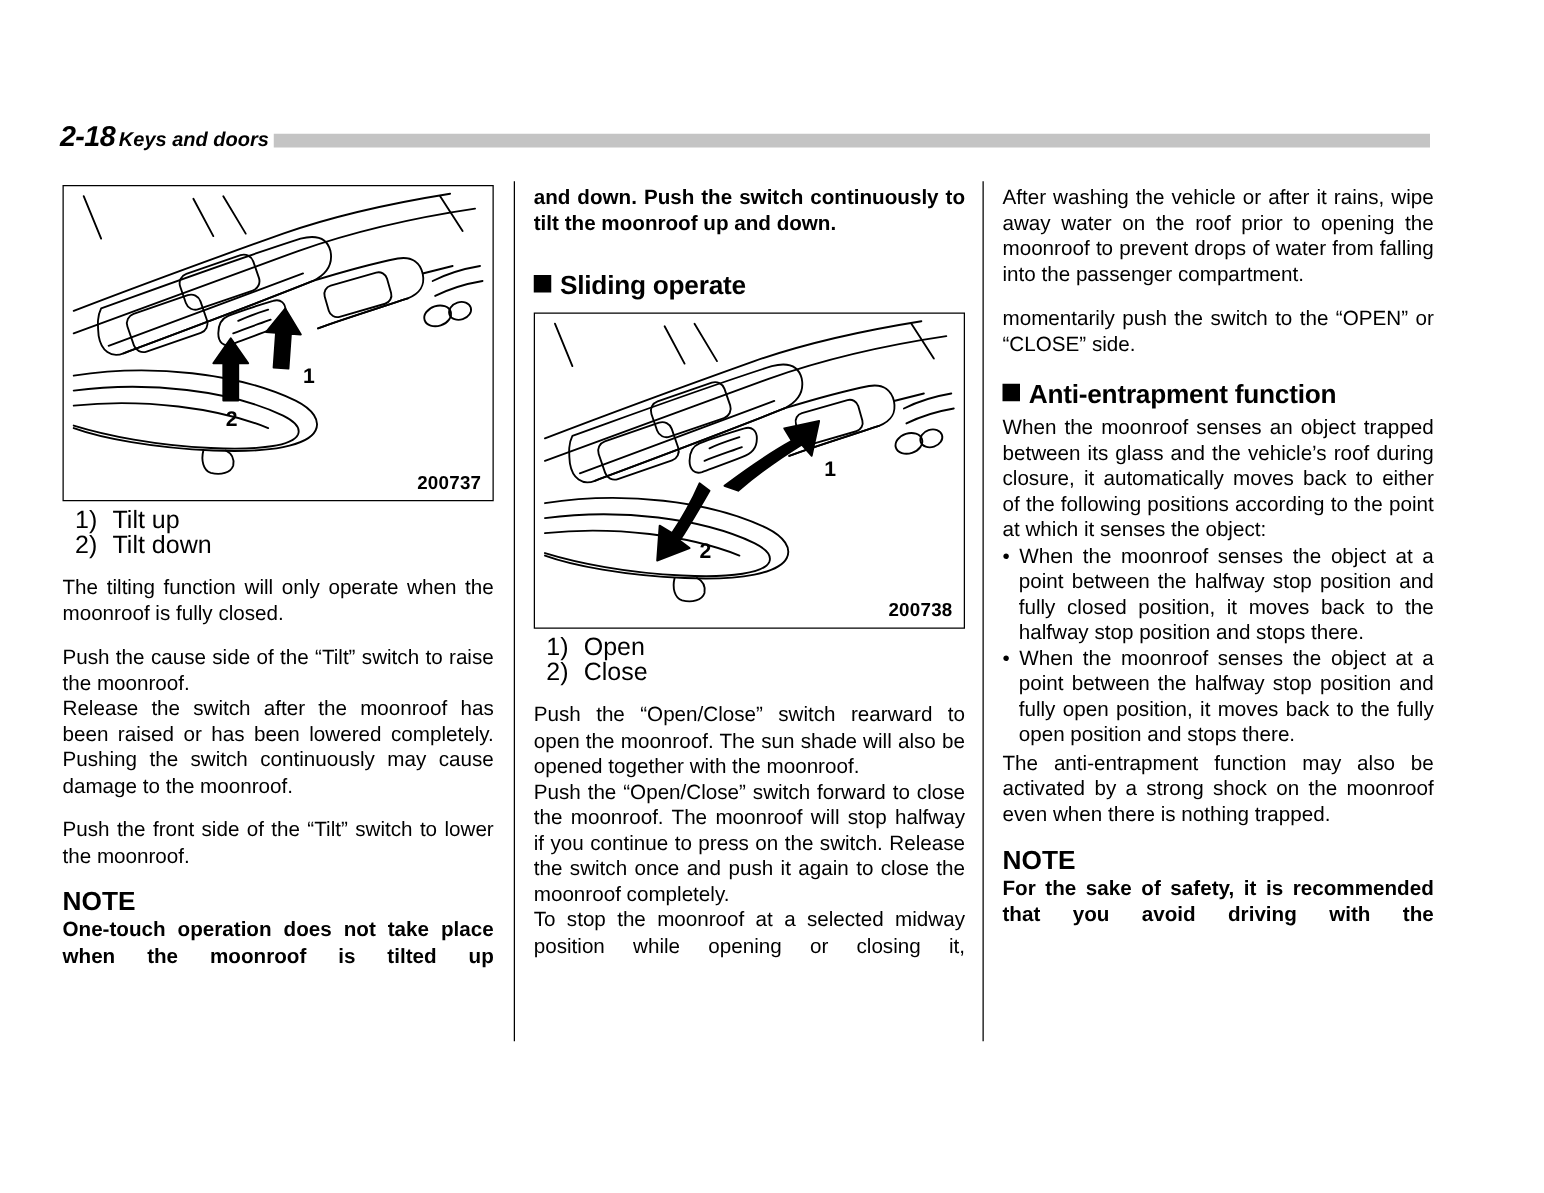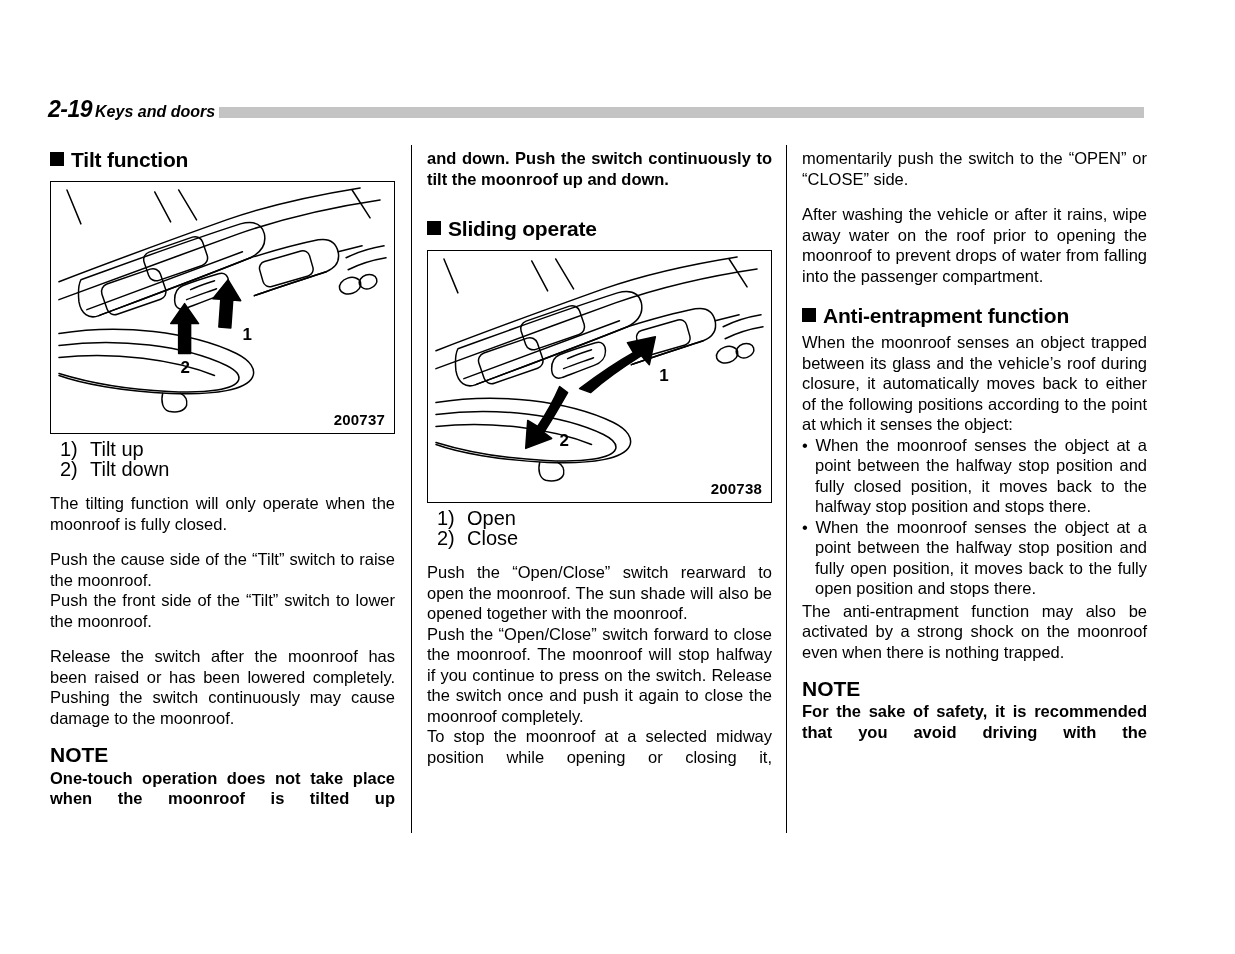--- a/index.html
+++ b/index.html
@@ -151,32 +151,29 @@
     font-weight: bold;
     letter-spacing: 0.2px;
   }
 </style>
 </head>
 <body>
 
 <div id="page-header">
   <div id="header-rule"></div>
   <div id="header-label">
-    <span class="hdr-page-no">2-19</span><span class="hdr-section">Keys and doors</span>
+    <span class="hdr-page-no">2-18</span><span class="hdr-section">Keys and doors</span>
   </div>
 </div>
 
 <div class="col-divider" id="divider-1"></div>
 <div class="col-divider" id="divider-2"></div>
 
 <div class="column" id="col-1">
 
-  <h2 class="section-heading">
-    <span class="sq"></span><span>Tilt function</span>
-  </h2>
 
   <div class="figure">
     <svg viewBox="0 0 344 252" xmlns="http://www.w3.org/2000/svg">
       <g fill="none" stroke="#000" stroke-width="1.5" stroke-linejoin="round" stroke-linecap="round">
 
         <path d="M16 8 L30 42"></path>
         <path d="M104 10 L120 40"></path>
         <path d="M128 8 L146 38"></path>
 
         <path d="M302 8 L320 36"></path>
@@ -237,22 +234,22 @@
     <span class="fig-id">200737</span>
   </div>
 
   <ol class="fig-legend">
     <li><span class="num">1)</span><span>Tilt up</span></li>
     <li><span class="num">2)</span><span>Tilt down</span></li>
   </ol>
 
   <p class="body-text">The tilting function will only operate when the moonroof is fully closed.</p>
   <p class="body-text tight">Push the cause side of the “Tilt” switch to raise the moonroof.</p>
+  <p class="body-text">Release the switch after the moonroof has been raised or has been lowered completely. Pushing the switch continuously may cause damage to the moonroof.</p>
   <p class="body-text">Push the front side of the “Tilt” switch to lower the moonroof.</p>
-  <p class="body-text">Release the switch after the moonroof has been raised or has been lowered completely. Pushing the switch continuously may cause damage to the moonroof.</p>
 
   <h2 class="note-heading">NOTE</h2>
   <p class="body-text bold last-line-justify">One-touch operation does not take place when the moonroof is tilted up</p>
 </div>
 
 <div class="column" id="col-2">
 
   <p class="body-text bold">and down. Push the switch continuously to tilt the moonroof up and down.</p>
 
   <h2 class="section-heading" style="margin-top:28px;">
@@ -318,23 +315,23 @@
     <li><span class="num">2)</span><span>Close</span></li>
   </ol>
 
   <p class="body-text tight">Push the “Open/Close” switch rearward to open the moonroof. The sun shade will also be opened together with the moonroof.</p>
   <p class="body-text tight">Push the “Open/Close” switch forward to close the moonroof. The moonroof will stop halfway if you continue to press on the switch. Release the switch once and push it again to close the moonroof completely.</p>
   <p class="body-text tight last-line-justify">To stop the moonroof at a selected midway position while opening or closing it,</p>
 </div>
 
 <div class="column" id="col-3">
 
+  <p class="body-text">After washing the vehicle or after it rains, wipe away water on the roof prior to opening the moonroof to prevent drops of water from falling into the passenger compartment.</p>
+
   <p class="body-text">momentarily push the switch to the “OPEN” or “CLOSE” side.</p>
-
-  <p class="body-text">After washing the vehicle or after it rains, wipe away water on the roof prior to opening the moonroof to prevent drops of water from falling into the passenger compartment.</p>
 
   <h2 class="section-heading" style="margin-top:18px; margin-bottom:4px;">
     <span class="sq"></span><span>Anti-entrapment function</span>
   </h2>
 
   <p class="body-text tight">When the moonroof senses an object trapped between its glass and the vehicle’s roof during closure, it automatically moves back to either of the following positions according to the point at which it senses the object:</p>
   <p class="body-text bullet">• When the moonroof senses the object at a point between the halfway stop position and fully closed position, it moves back to the halfway stop position and stops there.</p>
   <p class="body-text bullet">• When the moonroof senses the object at a point between the halfway stop position and fully open position, it moves back to the fully open position and stops there.</p>
 
   <p class="body-text" style="margin-top:2px;">The anti-entrapment function may also be activated by a strong shock on the moonroof even when there is nothing trapped.</p>

